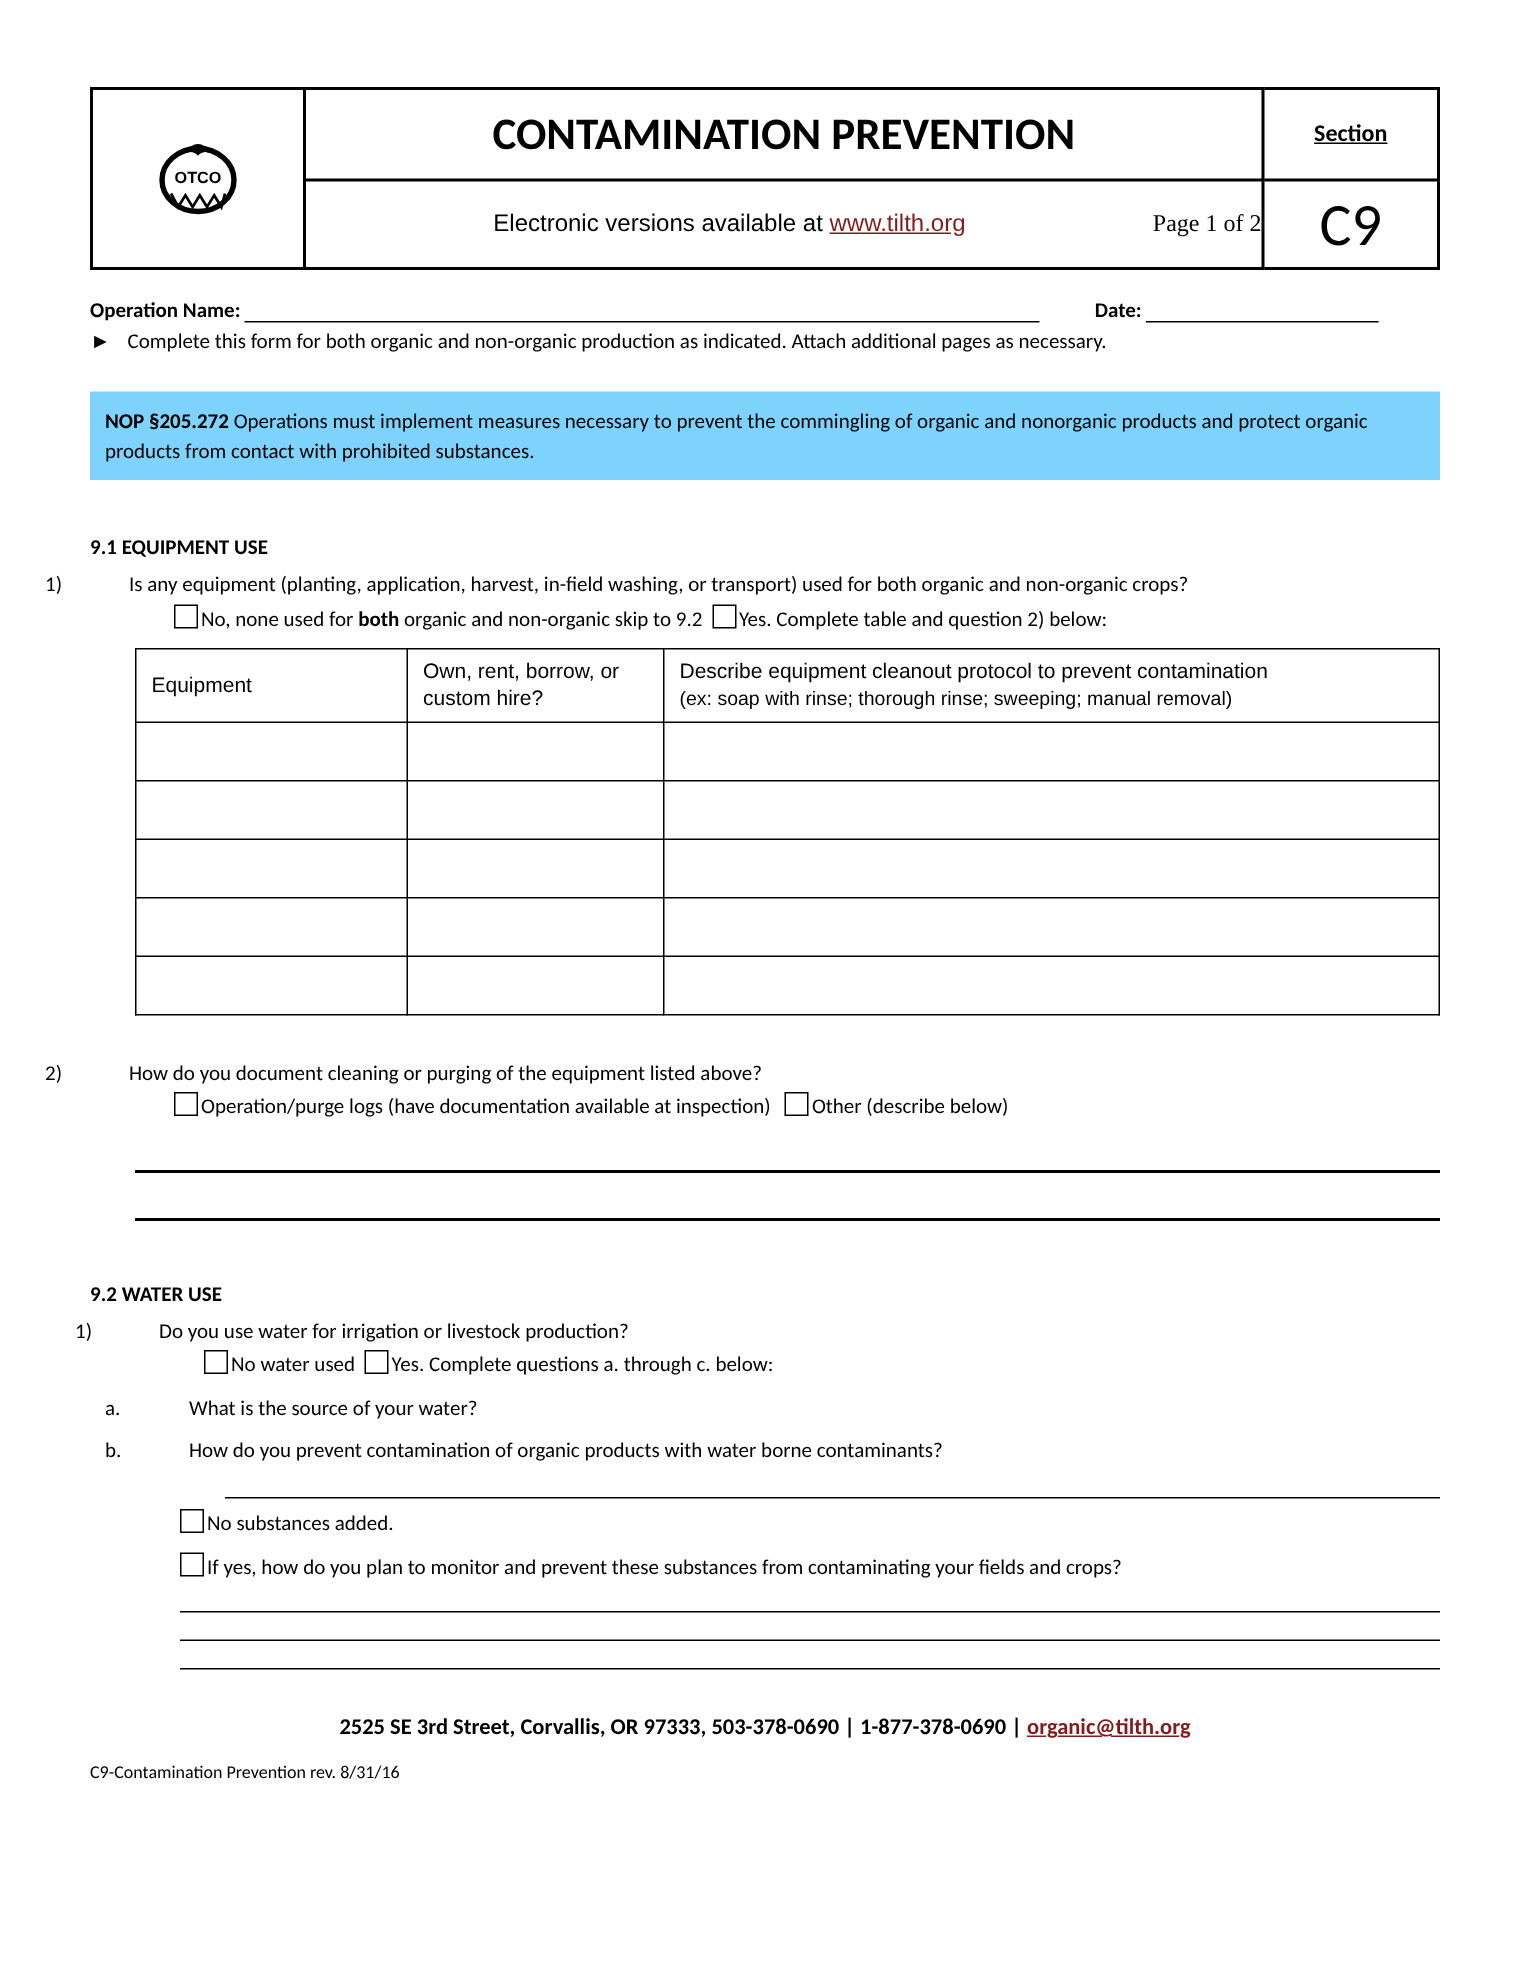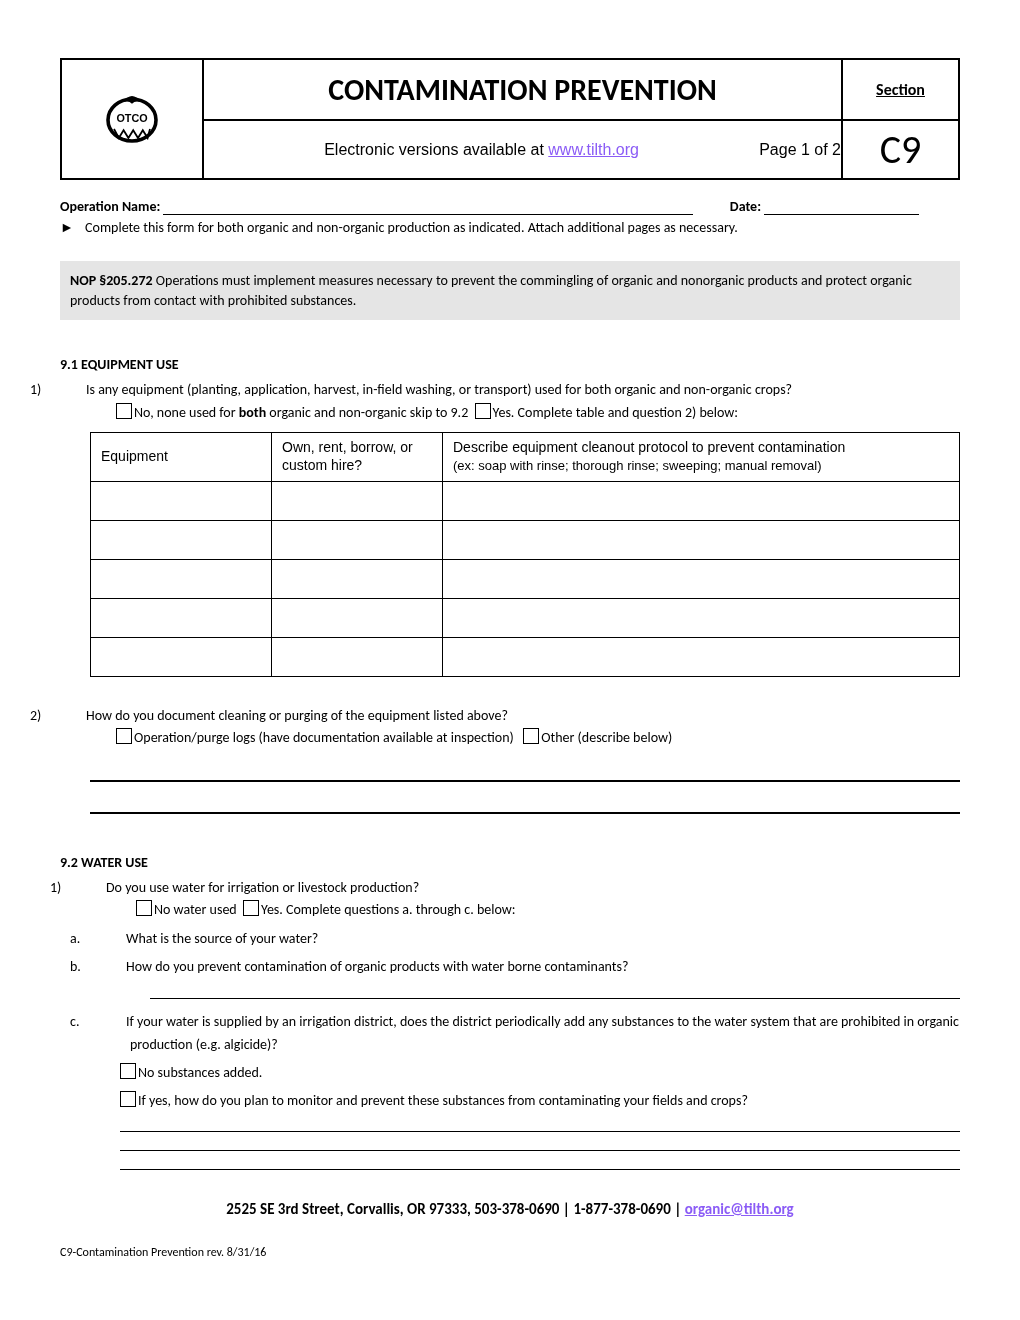--- a/index.html
+++ b/index.html
@@ -51,21 +51,21 @@
     font-size: 16px;
     text-align: left;
     padding: 6px 14px;
     height: 56px;
   }
   .big-section {
     font-weight: 400;
     font-size: 40px;
   }
   a.link {
-    color: #8b5cf6;
+    color: #7f1d1d;
   }
   .row {
     margin-top: 18px;
   }
   .label {
     font-weight: bold;
   }
   .underline-field {
     display: inline-block;
     border-bottom: 1px solid #000;
@@ -73,21 +73,21 @@
     vertical-align: bottom;
   }
   .instr {
     margin-top: 4px;
   }
   .tri {
     display: inline-block;
     margin-right: 8px;
   }
   .nop-box {
-    background: #e5e5e5;
+    background: #7dd3fc;
     padding: 10px 10px;
     margin-top: 25px;
     line-height: 1.4;
   }
   .section-head {
     font-weight: bold;
     margin-top: 36px;
   }
   .q {
     margin-top: 6px;
@@ -173,25 +173,25 @@
     margin-top: 18px;
   }
   .footer-addr {
     text-align: center;
     font-weight: bold;
     margin-top: 30px;
     font-size: 15px;
   }
   .footer-small {
     font-size: 12px;
-    margin-top: 27px;
+    margin-top: 14px;
   }
   .page-right {
     float: right;
-    font-family: Liberation Sans, sans-serif;
+    font-family: Liberation Serif, serif;
     text-align: right;
   }
 </style>
 </head>
 <body>
 
 <div class="page">
 
   <table class="header-table">
     <tbody>
@@ -302,23 +302,20 @@
 
   <div class="sub">
     <span class="alpha">a.</span><span>What is the source of your water?</span>
   </div>
 
   <div class="sub">
     <span class="alpha">b.</span><span>How do you prevent contamination of organic products with water borne contaminants?</span>
   </div>
   <div class="dashed-line"></div>
 
-  <div class="sub" style="margin-top:12px">
-    <span class="alpha">c.</span><span>If your water is supplied by an irrigation district, does the district periodically add any substances to the water system that are prohibited in organic production (e.g. algicide)?</span>
-  </div>
   <div class="cb-line2">
     <span class="cb"></span><span>No substances added.</span>
   </div>
   <div class="cb-line2">
     <span class="cb"></span><span>If yes, how do you plan to monitor and prevent these substances from contaminating your fields and crops?</span>
   </div>
   <div class="solid-line"></div>
   <div class="solid-line"></div>
   <div class="solid-line"></div>
 

